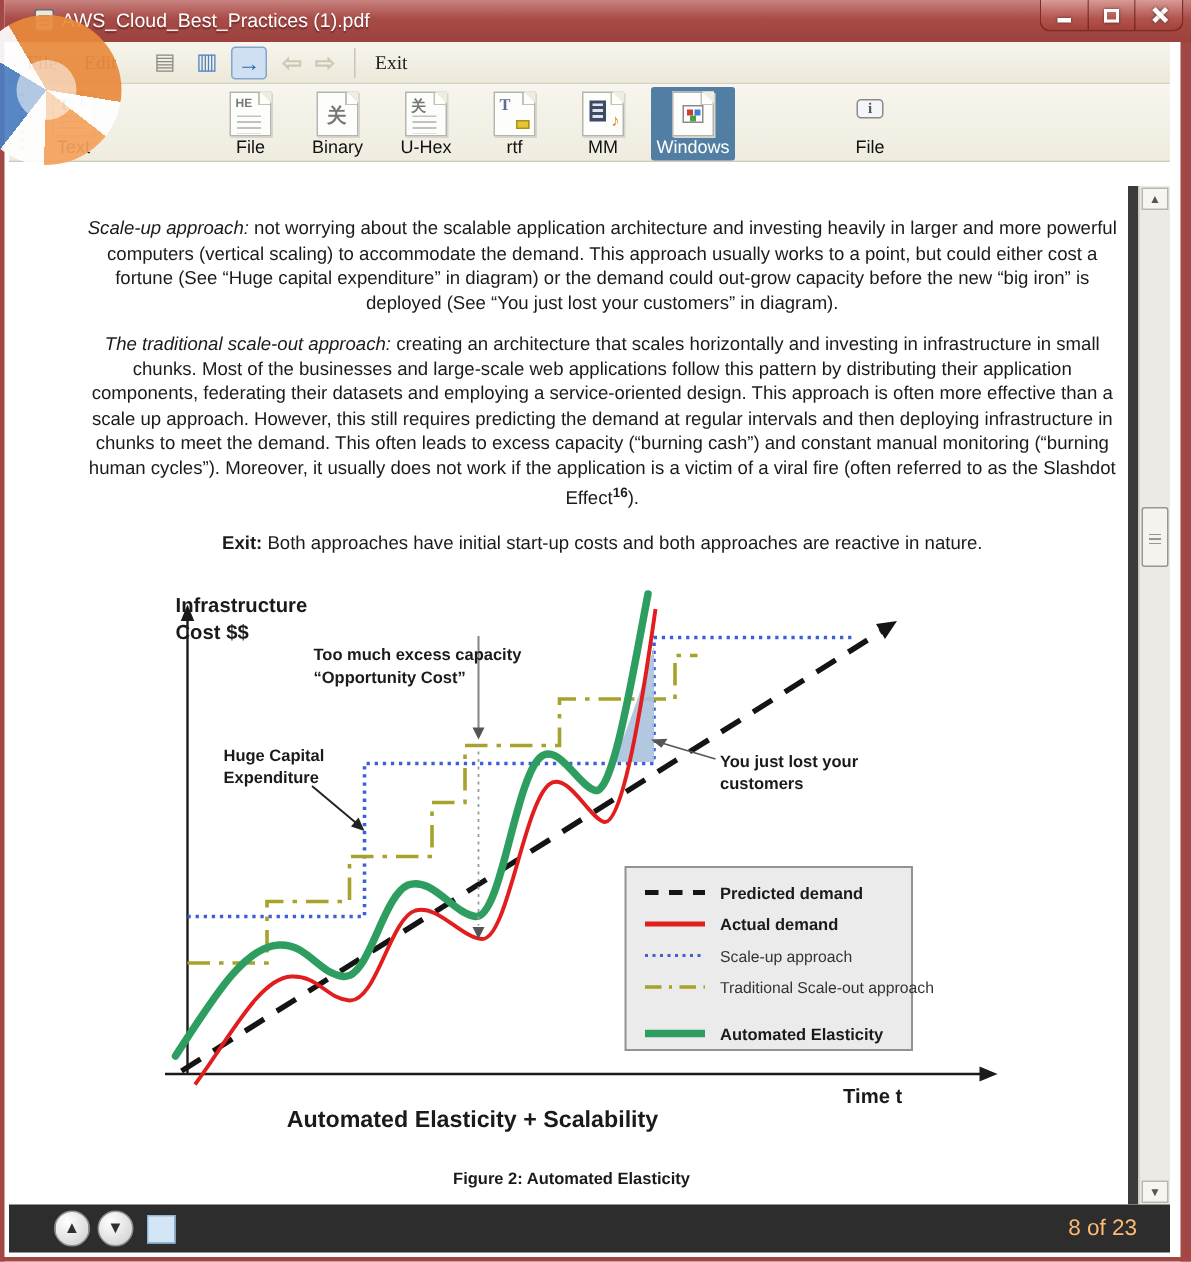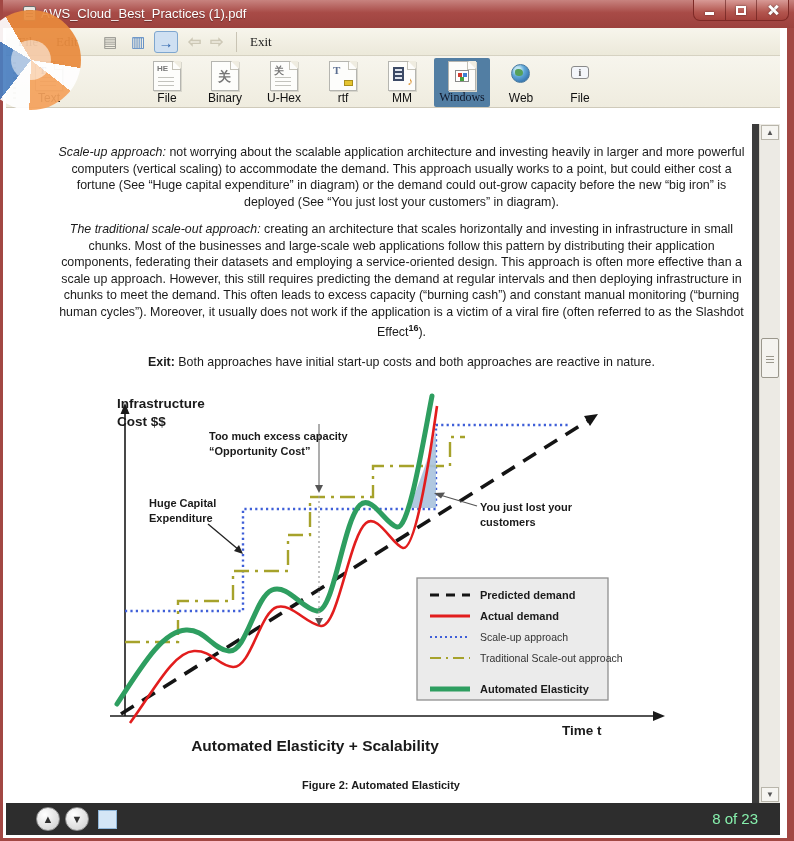--- a/index.html
+++ b/index.html
@@ -37,21 +37,21 @@
   .menu-sep { position:absolute; left:230px; top:4px; width:1px; height:20px; background:#c9c4b4; }
   .mi-exit { left:244px; color:#1c1c1c; }
 
   
   .toolbar { position:absolute; left:3px; top:56px; right:7px; height:52px;
     background:linear-gradient(180deg,#f7f5ed,#efecdf); border-bottom:1px solid #cfcaba; }
   .gripper { position:absolute; left:7px; top:6px; bottom:6px; width:3px;
     background:repeating-linear-gradient(180deg,#b9b4a4 0 2px,transparent 2px 5px); }
   .tb { position:absolute; top:2px; width:56px; height:49px; text-align:center; border-radius:2px; }
   .tb.selected { background:#527ea3; }
-  .tb.selected .tb-label { color:#0f172a;font-family:Liberation Serif, serif; }
+  .tb.selected .tb-label { color:#ffffff; }
   .tb-label { position:absolute; left:0; right:0; bottom:2px; font-size:12px; color:#111; }
   .doc { position:absolute; left:50%; top:3px; width:28px; height:30px; margin-left:-14px; background:#fdfdfb; border:1px solid #b5b5b0; box-shadow:1px 1px 0 #d8d6cc; }
   .doc:after { content:""; position:absolute; right:-1px; top:-1px; width:0; height:0;
     border-left:8px solid transparent; border-top:8px solid #efece0; box-shadow:-1px 1px 0 #c4c2b8; }
   .doc-glyph { position:absolute; left:3px; top:2px; font-size:11px; color:#5b6e91; font-weight:bold; font-family:"Liberation Serif",serif; }
   .doc-glyph.small { font-size:8px; color:#777; font-family:"Liberation Sans",sans-serif; }
   .doc-lines { position:absolute; left:4px; right:6px; top:15px; height:12px;
     background:repeating-linear-gradient(180deg,#c3c3bd 0 1px,transparent 1px 4px); }
   .doc-lines.full { top:5px; height:22px; }
   .rtf-chip { position:absolute; right:3px; bottom:4px; width:9px; height:6px; background:#e5c430; border:1px solid #a98f1d; }
@@ -95,21 +95,21 @@
   .ann { font-size:11px; font-weight:bold; }
   .leg-lbl { font-size:11px; font-weight:bold; }
   .leg-lbl.normal { font-weight:normal; fill:#333; font-size:10.5px; }
 
   
   .statusbar { position:absolute; left:3px; right:7px; bottom:3px; height:32px; background:#2d2d2d; }
   .nav-circle { position:absolute; top:4px; width:24px; height:24px; border-radius:50%;
     background:radial-gradient(circle at 35% 30%,#ffffff,#d8d8d8 75%,#bdbdbd); border:1px solid #8f8f8f; text-align:center; line-height:23px; font-size:11px; color:#2f2f2f; font-weight:bold; }
   .nc-up { left:30px; } .nc-down { left:59px; }
   .nav-square { position:absolute; left:92px; top:7px; width:19px; height:19px; background:#d4e6f6; border:1px solid #8fb6d9; }
-  .page-indicator { position:absolute; right:22px; top:7px; color:#86efac; font-size:15px; }
+  .page-indicator { position:absolute; right:22px; top:7px; color:#fdba74; font-size:15px; }
 
   
   .wm { position:absolute; left:0; top:0; width:620px; height:120px; pointer-events:none; z-index:50; }
   .wm-logo { position:absolute; left:-22px; top:10px; width:100px; height:100px; border-radius:50%; opacity:.92;
     background:conic-gradient(from 20deg,#e98a3c 0 22%,#ffffff 22% 30%,#f5a25c 30% 45%,#ffffff 45% 55%,#4a7fc1 55% 78%,#ffffff 78% 86%,#e98a3c 86% 100%); }
   .wm-logo:before { content:""; position:absolute; left:30px; top:30px; width:40px; height:40px; border-radius:50%; background:rgba(255,255,255,.55); }
   .wm-name { position:absolute; left:78px; top:12px; font-size:30px; font-weight:bold; letter-spacing:8px; color:#3f8fd6; opacity:.9;
     text-shadow:-1px -1px 0 #fff,1px -1px 0 #fff,-1px 1px 0 #fff,1px 1px 0 #fff; white-space:nowrap; }
   .wm-url { position:absolute; left:84px; top:44px; font-size:23px; font-weight:bold; color:#2f9b37; opacity:.92;
     text-shadow:1px 1px 0 rgba(255,255,255,.7); white-space:nowrap; }
@@ -202,24 +202,20 @@
       <div class="doc">
         <span class="win-dots">
             <i></i>
             <i></i>
             <i></i>
           </span>
       </div>
       <span class="tb-label">Windows</span>
     </div>
 
-    <div class="tb" style="left:487px">
-      <div class="globe"></div>
-      <span class="tb-label">Web</span>
-    </div>
 
     <div class="tb" style="left:546px">
       <div class="info-box">
         <span>i</span>
       </div>
       <span class="tb-label">File</span>
     </div>
   </div>
 
   <div class="addressbar">

